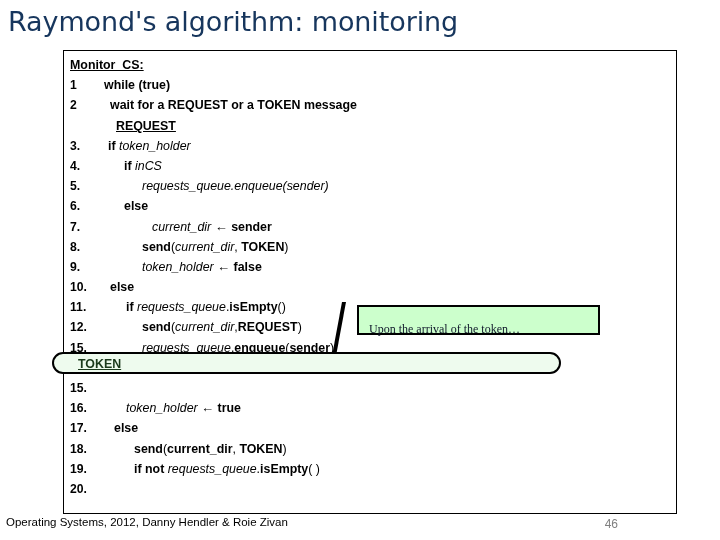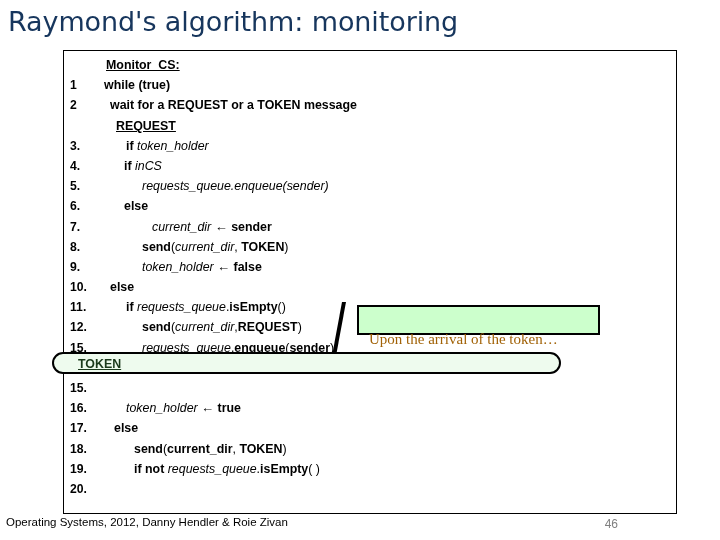--- a/index.html
+++ b/index.html
@@ -120,25 +120,25 @@
     width: 243px;
     height: 30px;
     background: #CCFFCC;
     border: 2.2px solid #000000;
     box-sizing: border-box;
     z-index: 4;
   }
   #callout-text {
     position: absolute;
     left: 10px;
-    top: 22px;
+    top: 12px;
     font-family: "Liberation Serif", serif;
-    font-size: 15px;
+    font-size: 12px;
     line-height: 21px;
-    color: #a16207;
+    color: #0f172a;
     white-space: nowrap;
   }
 
   
   #callout-pointer {
     position: absolute;
     left: 328px;
     top: 300px;
     width: 22px;
     height: 60px;
@@ -170,40 +170,40 @@
 <body>
 
 <div id="slide">
 
   <div id="slide-title">Raymond's algorithm: monitoring</div>
 
   <div id="code-box">
     <div class="code-lines">
 
       <div class="cl">
-        <span class="txt b u" style="left:6px;margin-left:36px;">Monitor_CS:</span>
+        <span class="txt b u" style="left:6px;">Monitor_CS:</span>
       </div>
 
       <div class="cl">
         <span class="num">1</span>
         <span class="txt b" style="left:40px;">while (true)</span>
       </div>
 
       <div class="cl">
         <span class="num">2</span>
         <span class="txt b" style="left:46px;">wait for a REQUEST or a TOKEN message</span>
       </div>
 
       <div class="cl">
         <span class="txt b u" style="left:52px;">REQUEST</span>
       </div>
 
       <div class="cl">
         <span class="num">3.</span>
-        <span class="txt" style="left:50px;padding-left:12px;"><span class="b">if</span> <span class="i">token_holder</span></span>
+        <span class="txt" style="left:32px;padding-left:12px;"><span class="b">if</span> <span class="i">token_holder</span></span>
       </div>
 
       <div class="cl">
         <span class="num">4.</span>
         <span class="txt" style="left:60px;"><span class="b">if</span> <span class="i">inCS</span></span>
       </div>
 
       <div class="cl">
         <span class="num">5.</span>
         <span class="txt i" style="left:78px;">requests_queue.enqueue(sender)</span>

